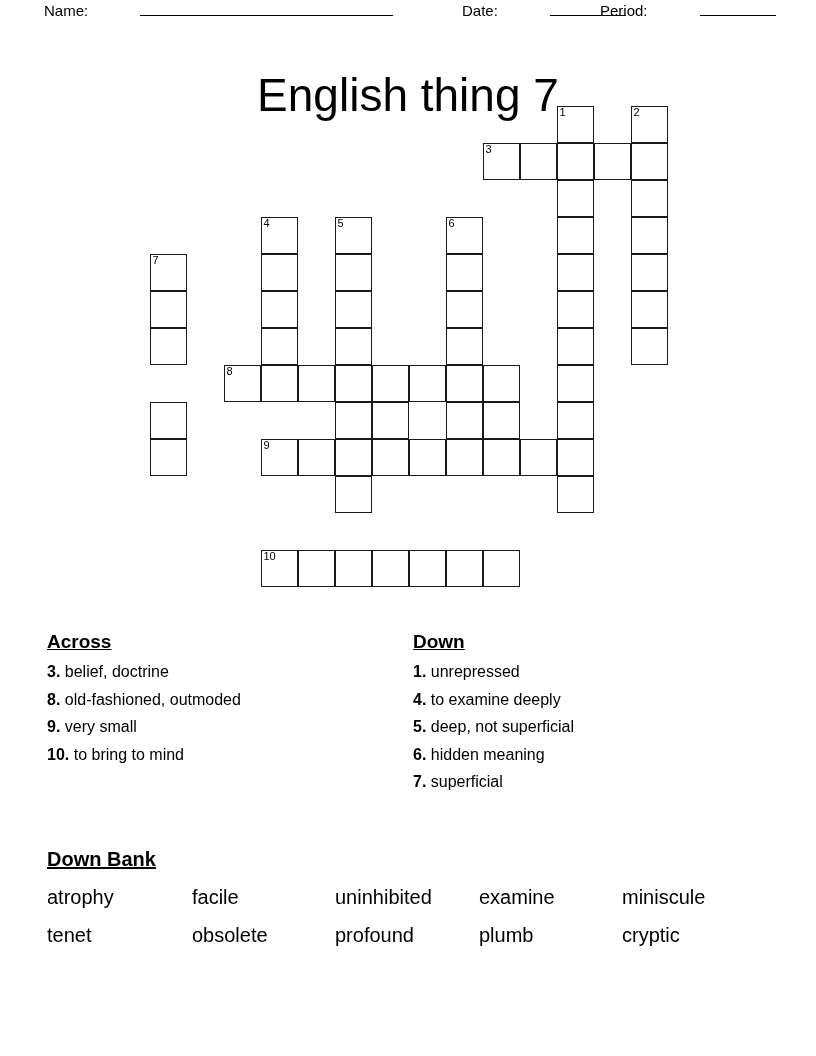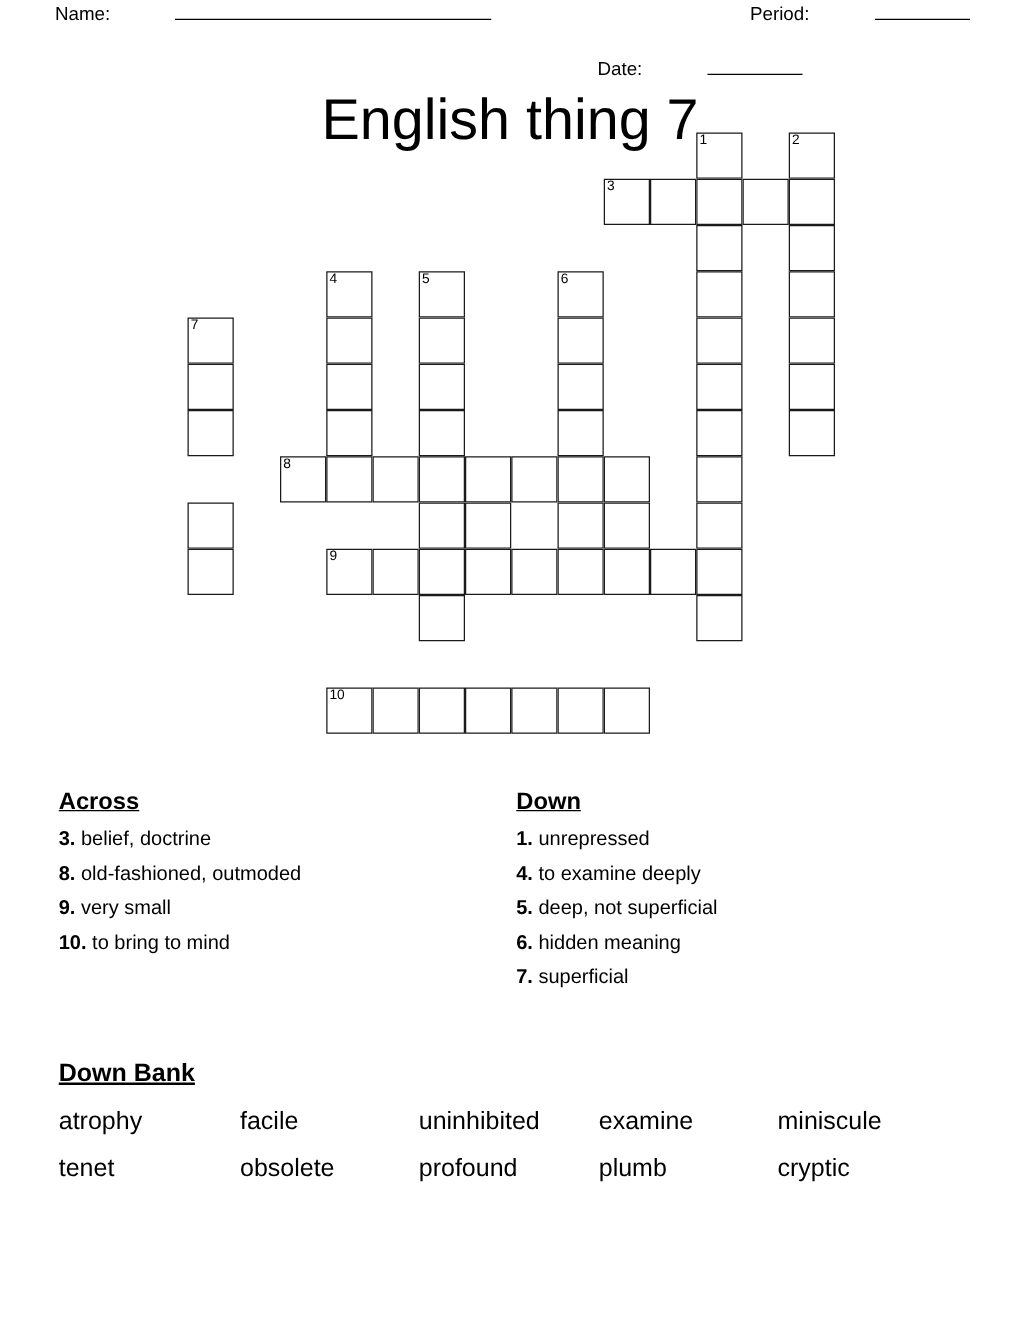--- a/index.html
+++ b/index.html
@@ -35,21 +35,21 @@
     gap: 48px;
   }
   .hdr-label { font-size: 15px; }
   .hdr-rule {
     display: inline-block;
     border-bottom: 1px solid #000;
     height: 13px;
     margin-left: 4px;
   }
   .hdr-name   { position: absolute; left: 44px;  top: 2px; }
-  .hdr-date   { position: absolute; left: 478px; top: 2px; margin-top: 44px; }
+  .hdr-date   { position: absolute; left: 462px; top: 2px; }
   .hdr-period { position: absolute; left: 600px; top: 2px; }
   .rule-long  { width: 253px; }
   .rule-short { width: 76px; }
 
   
   .puzzle-title {
     position: absolute;
     left: 0;
     top: 36px;
     width: 816px;

